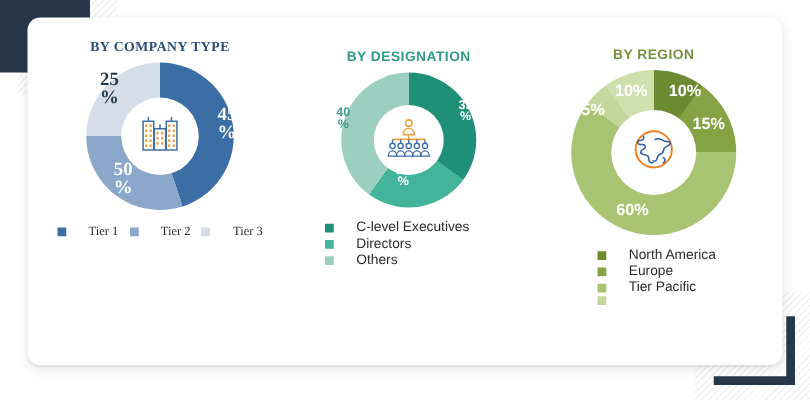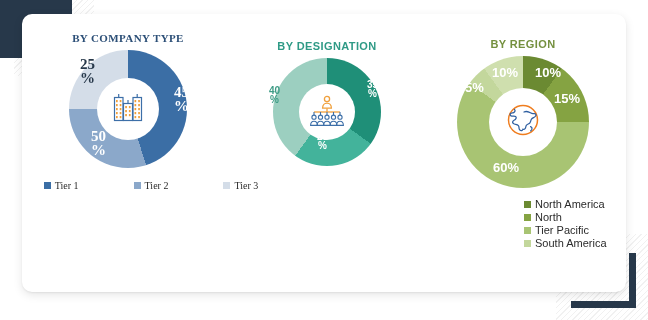--- a/index.html
+++ b/index.html
@@ -142,23 +142,22 @@
   .legend-stack {
     display: flex;
     flex-direction: column;
     gap: 1px;
     margin-top: 10px;
     padding-left: 40px;
   }
   .legend-item {
     display: flex;
     align-items: center;
-    gap: 4px;
+    gap: 18px;
     white-space: nowrap;
-    margin-left: 46px;
   }
   .legend-swatch {
     width: 7px; height: 7px;
     flex: 0 0 auto;
   }
   .legend-label {
     font-size: 10px;
     color: #2b2b2b;
   }
   .legend-stack .legend-label { font-size: 11px; }
@@ -297,20 +296,34 @@
       <div class="slice-label" style="left:44px; top:74px;">
           <span style="display:block">25</span>
           <span style="display:block">%</span>
         </div>
       <div class="slice-label" style="left:-4px; top:28px; color:#3f9c86;">
           <span style="display:block">40</span>
           <span style="display:block">%</span>
         </div>
     </div>
 
+    <div class="legend-stack" id="legend-design">
+      <div class="legend-item">
+        <span class="legend-swatch" style="background:#1f8f78"></span>
+        <span class="legend-label">C-level Executives</span>
+      </div>
+      <div class="legend-item">
+        <span class="legend-swatch" style="background:#43b39b"></span>
+        <span class="legend-label">Directors</span>
+      </div>
+      <div class="legend-item">
+        <span class="legend-swatch" style="background:#9ccfc0"></span>
+        <span class="legend-label">Others</span>
+      </div>
+    </div>
   </div>
 
   <div class="panel" id="panel-region">
     <div class="panel-title" id="title-region">BY REGION</div>
 
     <div class="donut-wrap" id="donut-wrap-region">
       <div class="donut" id="donut-region" style="background: conic-gradient(
               #6b8a32 0deg 36deg,
               #85a342 36deg 90deg,
               #a8c473 90deg 306deg,
@@ -334,26 +347,25 @@
       <div class="slice-label" style="left:35px; top:11px;">10%</div>
     </div>
 
     <div class="legend-stack" id="legend-region">
       <div class="legend-item">
         <span class="legend-swatch" style="background:#6b8a32"></span>
         <span class="legend-label">North America</span>
       </div>
       <div class="legend-item">
         <span class="legend-swatch" style="background:#85a342"></span>
-        <span class="legend-label">North</span>
+        <span class="legend-label">Europe</span>
       </div>
       <div class="legend-item">
         <span class="legend-swatch" style="background:#a8c473"></span>
         <span class="legend-label">Tier Pacific</span>
       </div>
       <div class="legend-item">
         <span class="legend-swatch" style="background:#c3d79c"></span>
-        <span class="legend-label">South America</span>
       </div>
     </div>
   </div>
 
 </div>
 
 </body></html>

